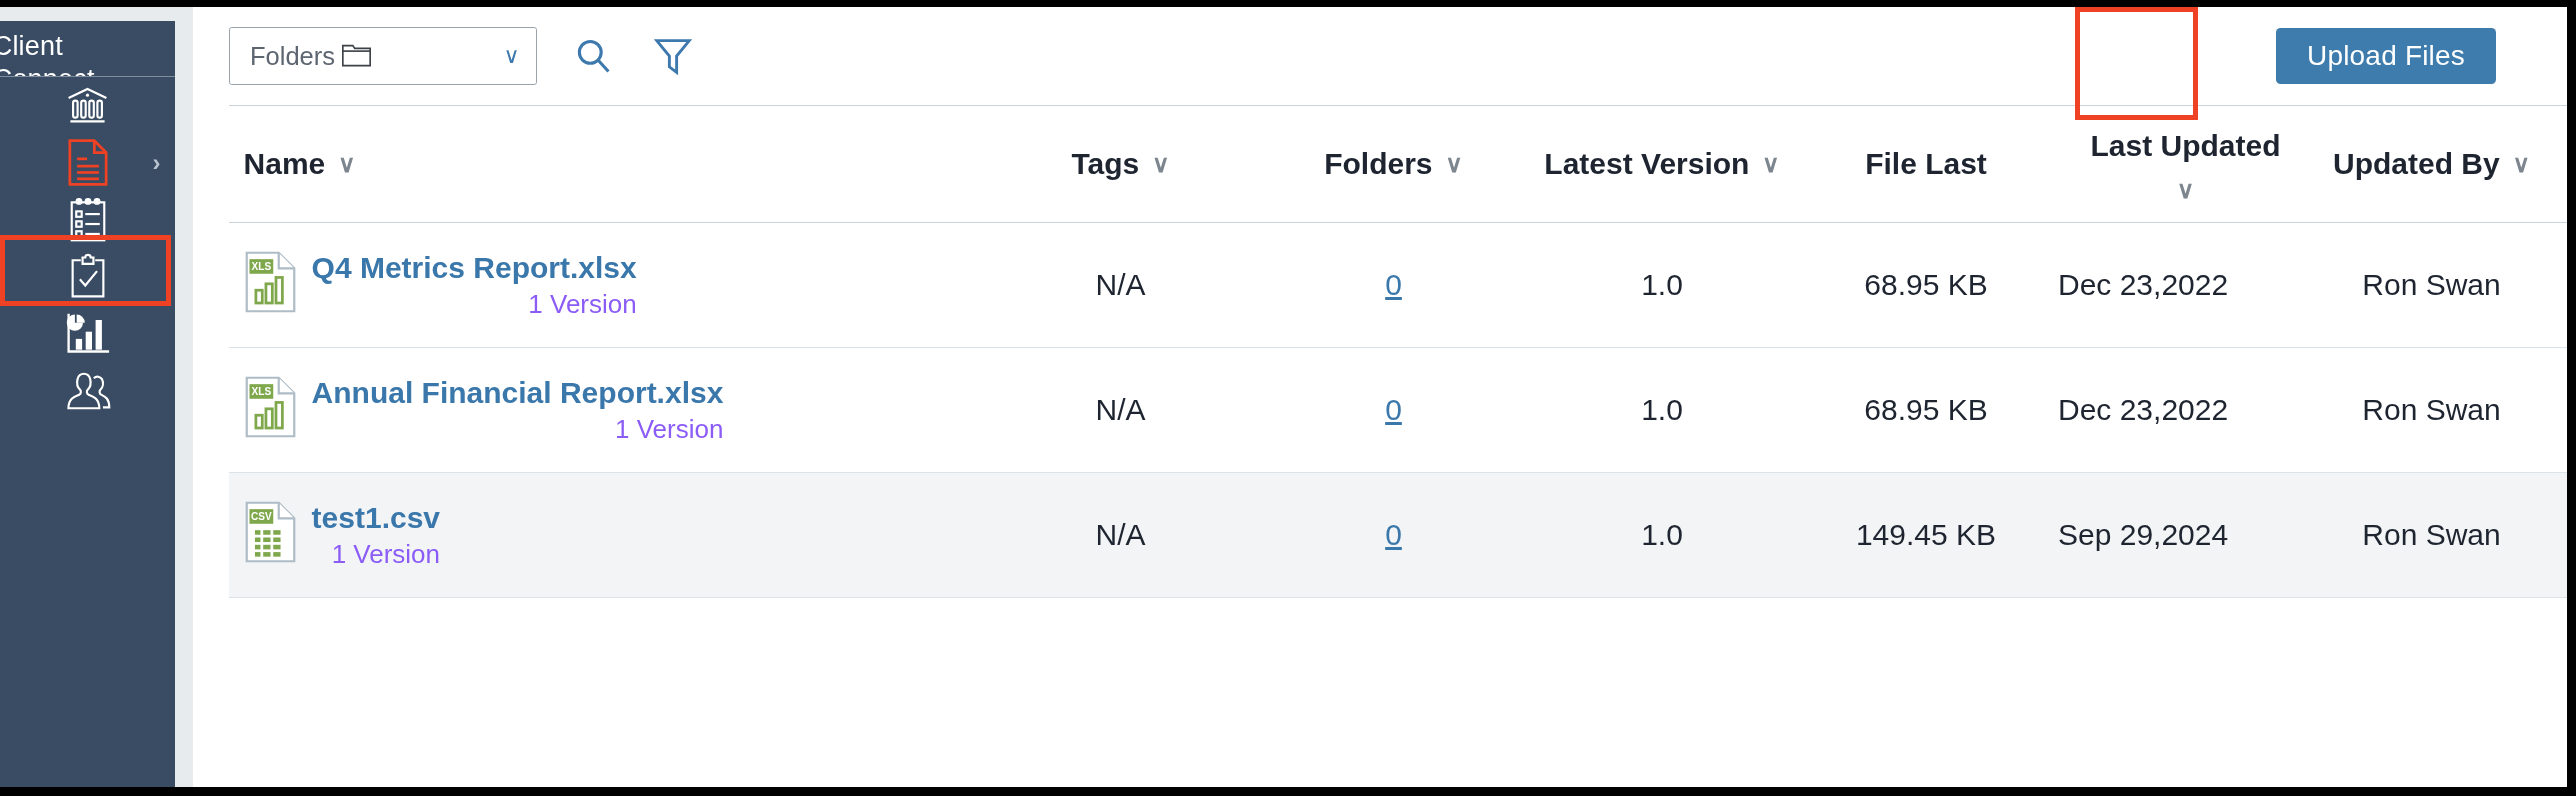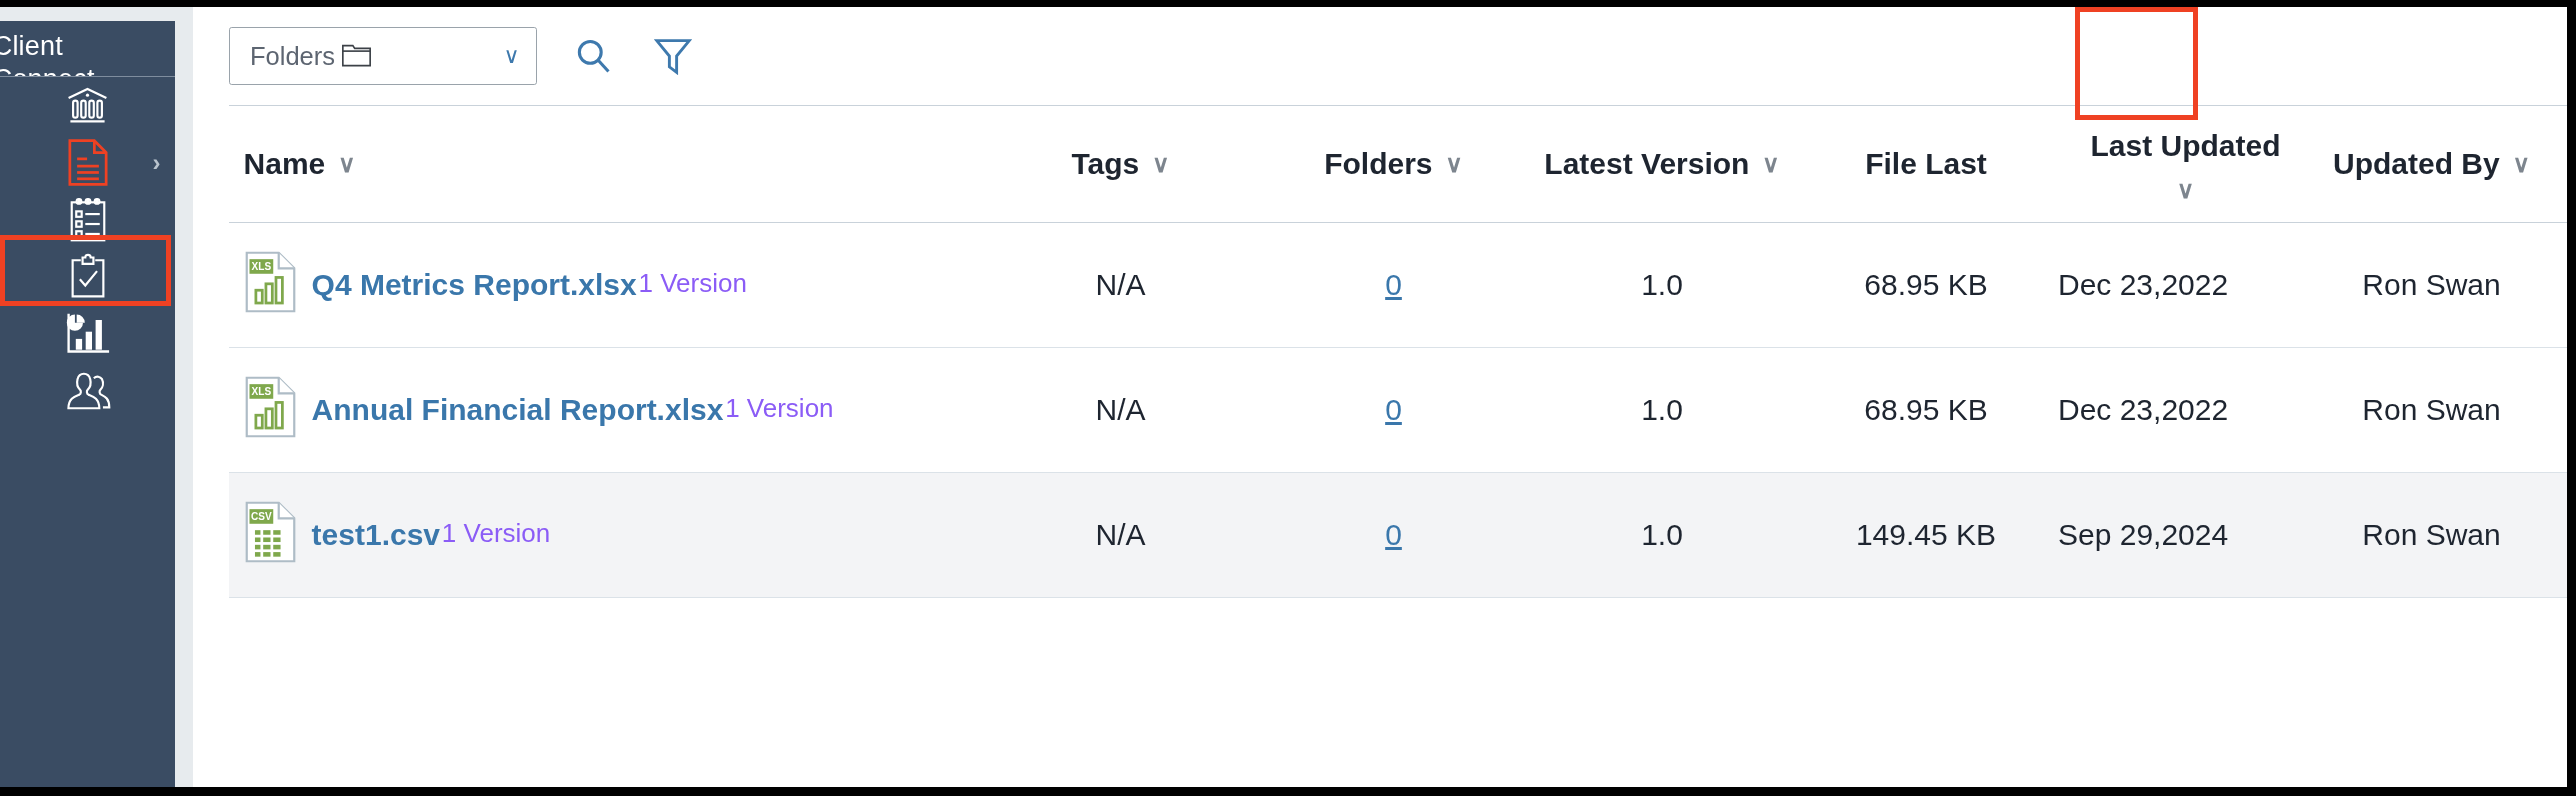--- a/index.html
+++ b/index.html
@@ -288,21 +288,21 @@
 
   .name-cell {
     display: flex;
     align-items: center;
     gap: 15px;
     padding-left: 14.6px;
     text-align: right;
   }
   .name-text {
     display: flex;
-    flex-direction: row;
+    flex-direction: column;
     gap: 1.8px;
   }
   .file-link {
     color: #3a77ab;
     font-size: 30px;
     font-weight: 700;
     text-decoration: none;
     line-height: 36px;
   }
   .file-sub {
@@ -457,20 +457,21 @@
       </div>
 
       <div class="toolbar-icon">
         <svg width="38" height="40" viewBox="0 0 42 44" fill="none" stroke="#3e79ad" stroke-width="3.2">
           <path d="M3 5 H39 L25 22 V40 L17 34 V22 Z"></path>
         </svg>
       </div>
 
       <div class="toolbar-spacer"></div>
 
+      <button class="upload-btn">Upload Files</button>
     </div>
 
     <div class="table-wrap">
       <table class="files-table">
         <colgroup>
           <col class="c-name">
             <col class="c-tags">
             <col class="c-folders">
             <col class="c-version">
           <col class="c-size">

